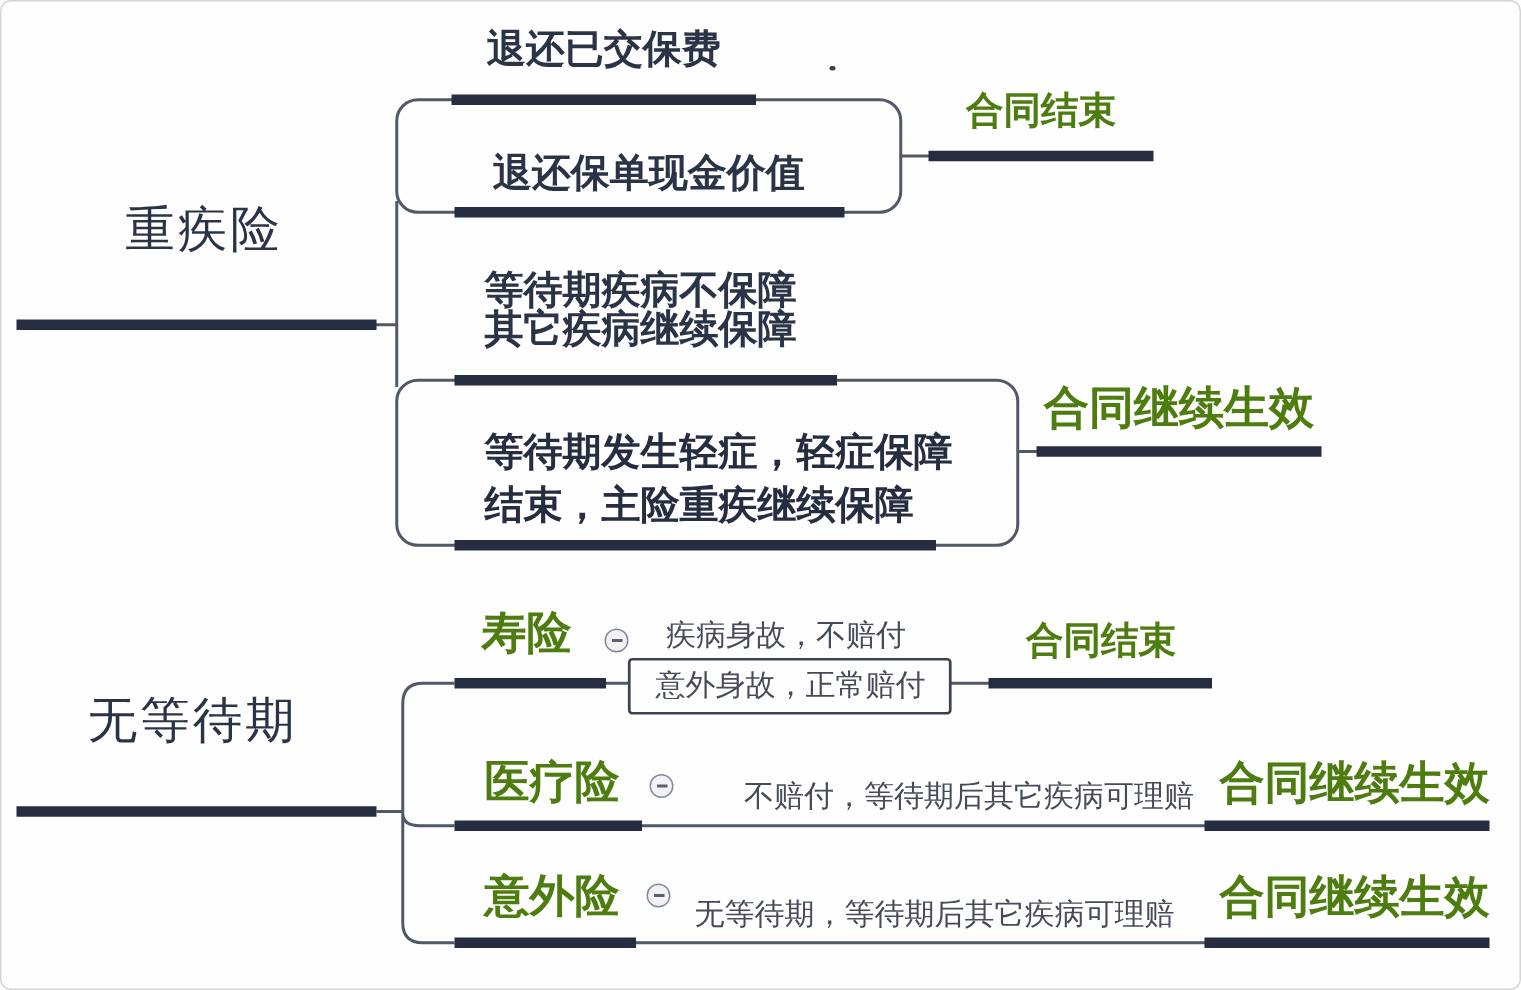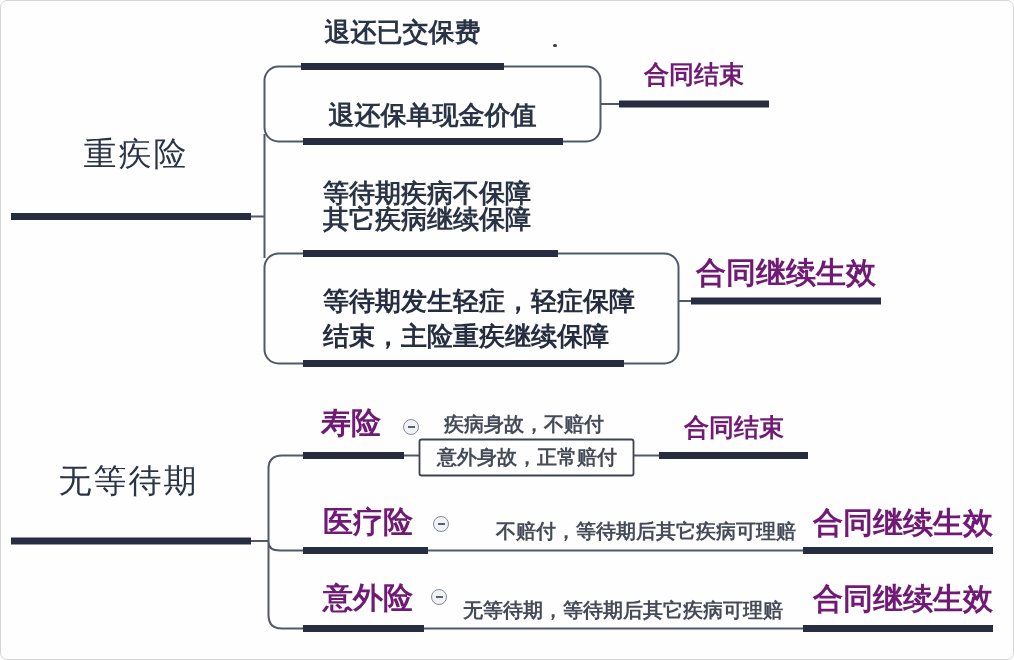--- a/index.html
+++ b/index.html
@@ -11,25 +11,25 @@
     border-radius:7px;
     box-sizing:border-box;
     overflow:hidden;
     font-family:"Liberation Sans","DejaVu Sans",sans-serif;
   }
   .canvas svg{position:absolute;left:0;top:0;}
   .t{position:absolute;white-space:pre-line;line-height:1.08;}
   .serif{font-family:"Liberation Serif","DejaVu Serif",serif;color:#2b3447;}
   .title-xl{font-size:33px;font-weight:400;letter-spacing:2px;}
   .serif-node{font-size:26px;font-weight:700;}
-  .bold-node{font-weight:700;color:#701a75;}
+  .bold-node{font-weight:700;color:#4d7c0f;}
   .sz25{font-size:25px;}
   .sz26{font-size:30px;}
   .boxed-bold{font-size:26px;line-height:35px;font-weight:700;color:#262d40;}
-  .note{font-size:20px;font-weight:700;color:#454b59;}
+  .note{font-size:20px;font-weight:400;color:#454b59;}
   .center{text-align:center;}
   .collapse{
     position:absolute;width:16px;height:16px;box-sizing:border-box;
     border:1.5px solid #848b9c;border-radius:50%;background:#f1f2f5;
     display:flex;align-items:center;justify-content:center;cursor:pointer;
   }
   .collapse::after{content:"";width:7px;height:1.6px;background:#596070;}
   .stray{position:absolute;left:552px;top:43px;width:4px;height:3px;background:#3b4252;border-radius:1.5px;}
 </style>
 </head>

